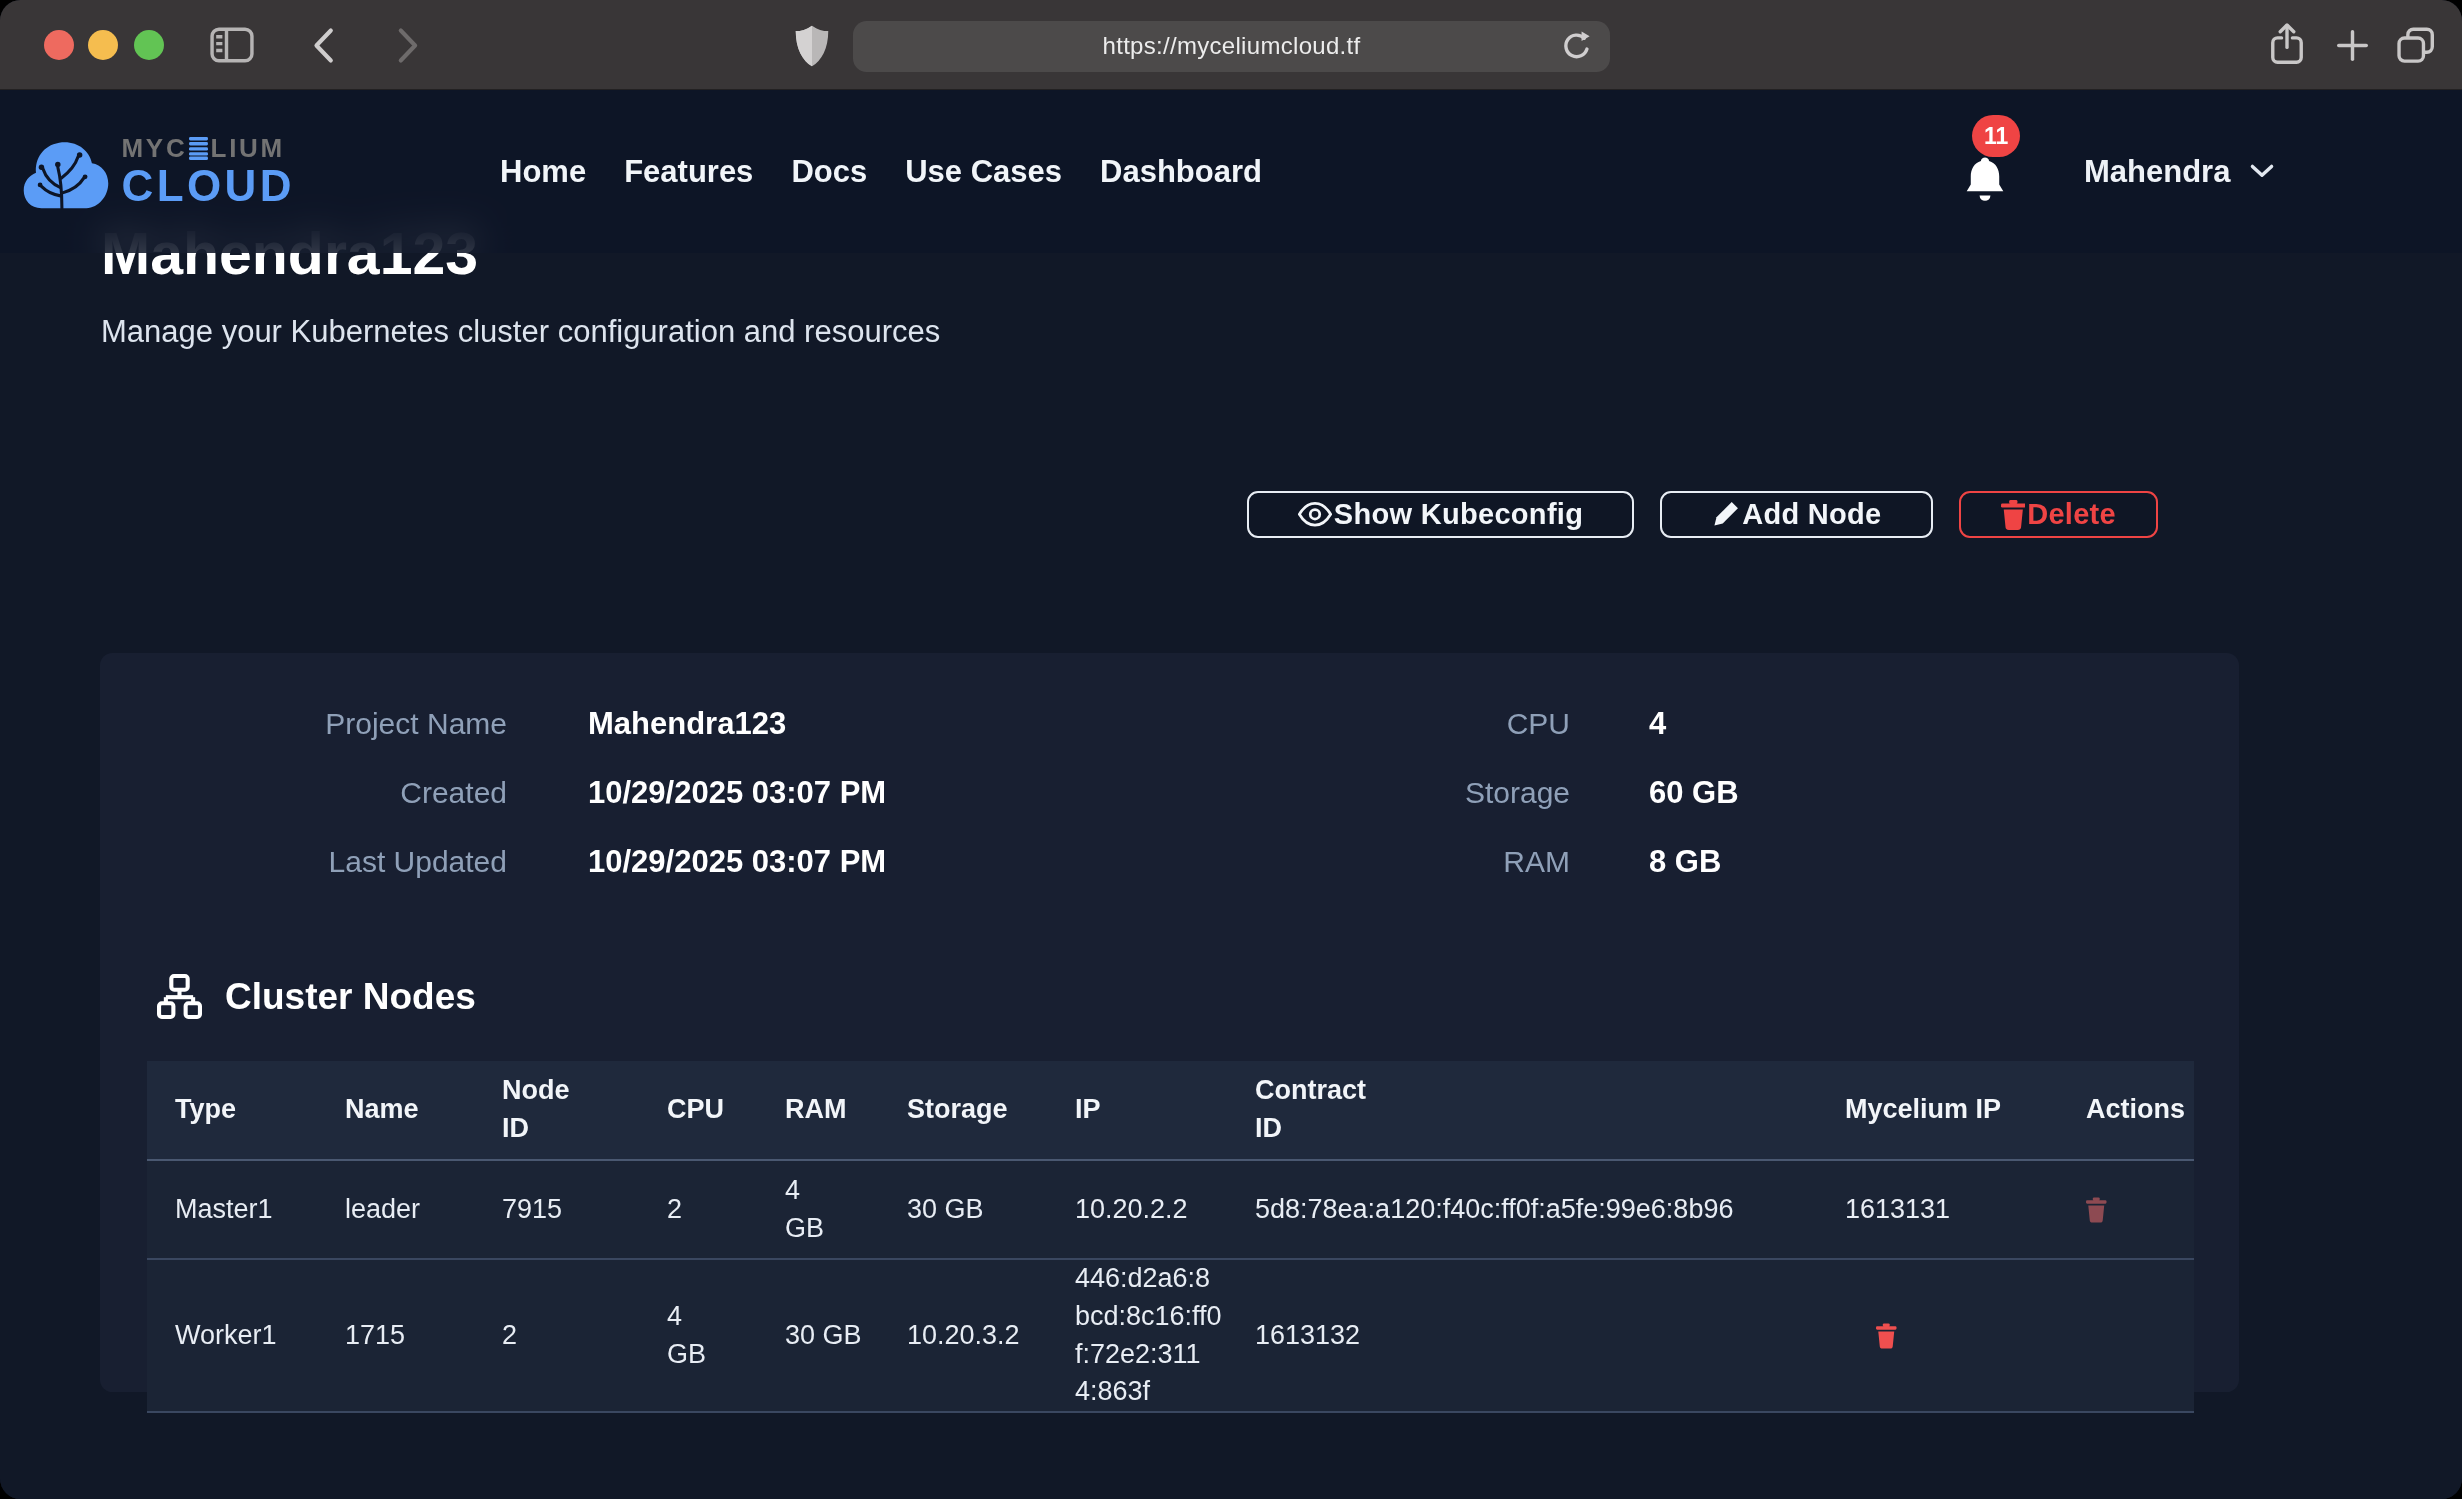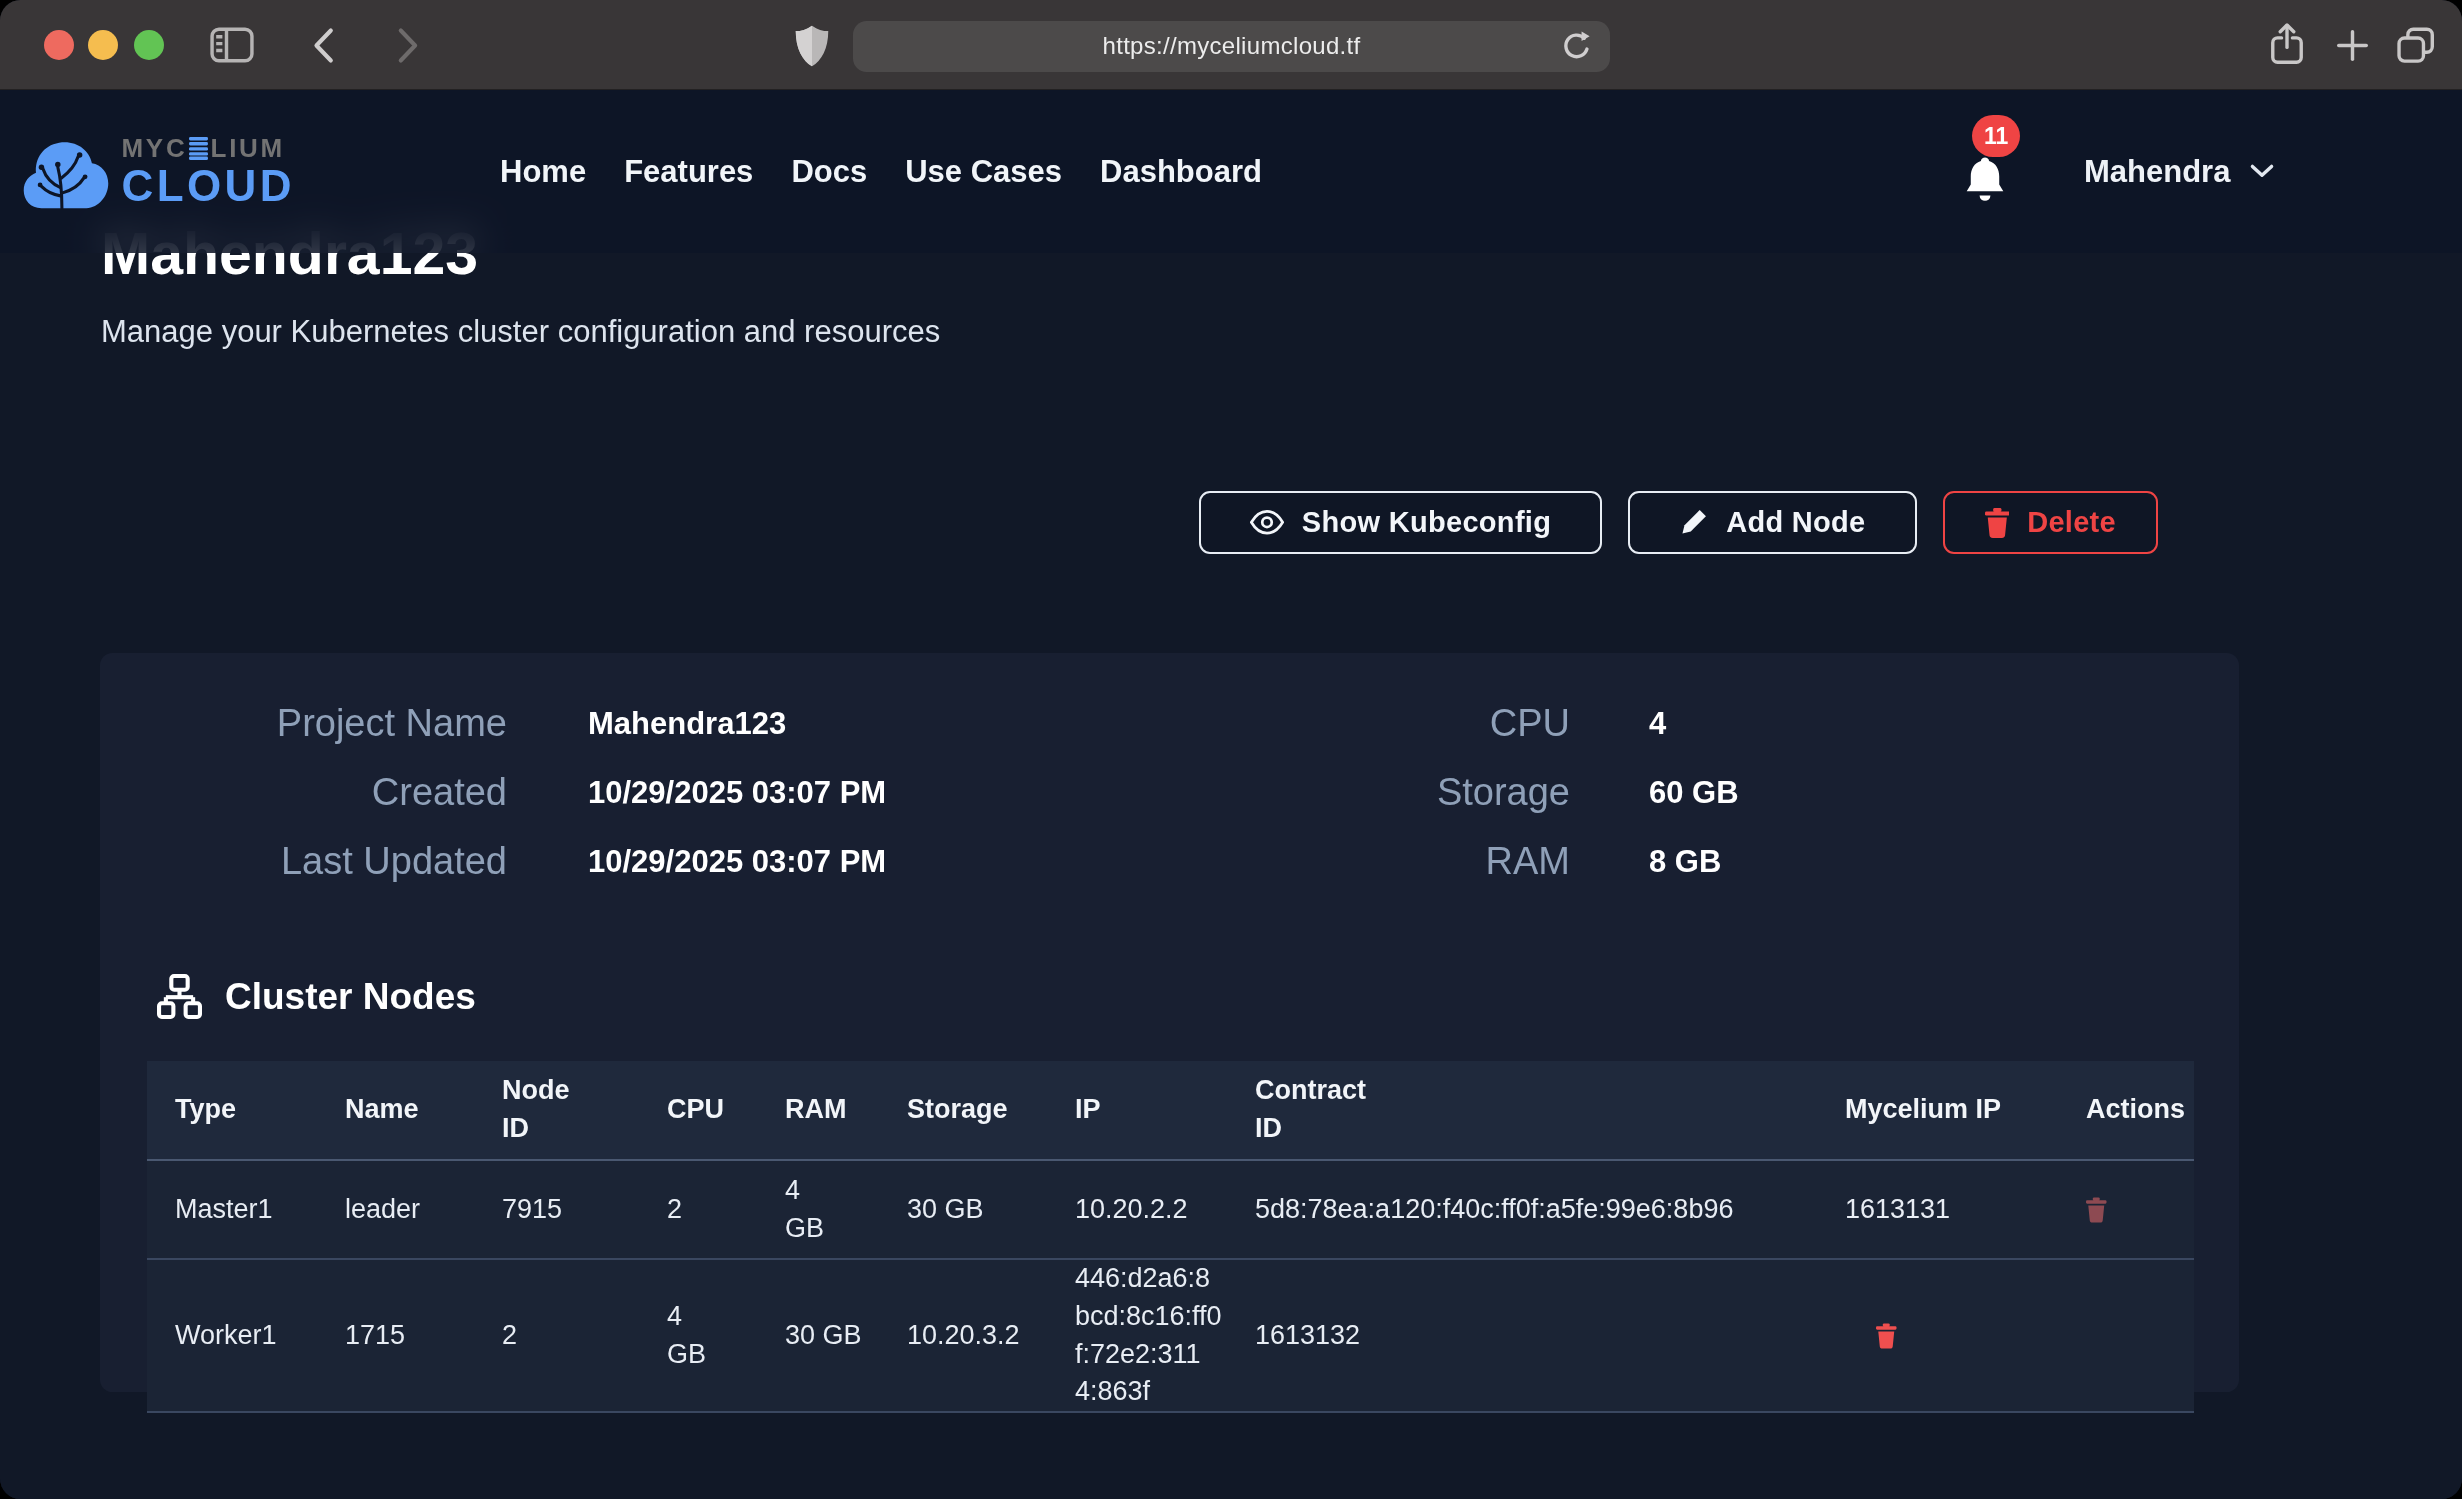--- a/index.html
+++ b/index.html
@@ -52,35 +52,35 @@
   }
   .nav-user { position:absolute; left:2084px; top:0; height:163px; display:flex; align-items:center; gap:19px; }
   .user-name { color:#eef2f7; font-size:31px; font-weight:700; }
 
   
   .page-title { position:absolute; top:130px; left:101px; font-size:59px; font-weight:700; color:#ffffff; z-index:1; }
   .page-subtitle { position:absolute; top:224px; left:101px; font-size:31px; color:#dde4ee; z-index:1; }
 
   .toolbar { position:absolute; top:401px; right:304px; display:flex; gap:26px; z-index:1; }
   .btn {
-    height:63px; border-radius:11px; display:inline-flex; align-items:center; gap:18px;
+    height:47px; border-radius:11px; display:inline-flex; align-items:center; gap:2px;
     padding:0 49px; background:rgba(10,16,30,0.25); border:2.1px solid #e8edf4;
     color:#f3f6fa; font-size:29px; font-weight:700; letter-spacing:0.3px; cursor:pointer;
   }
   .btn-danger { border-color:#ef4444; color:#ef4444; padding:0 40px; }
 
   .card {
     position:absolute; top:563px; left:100px; width:2139px; height:739px;
     background:#181f31; border-radius:12.3px; z-index:1;
   }
   .details-col { position:absolute; top:36px; }
   .details-left  { left:99px; }
   .details-right { left:1162px; }
   .detail-row { height:69px; display:flex; align-items:center; }
-  .detail-label { width:308px; text-align:right; color:#8fa0b8; font-size:38px; }
+  .detail-label { width:308px; text-align:right; color:#8fa0b8; font-size:30px; }
   .details-left  .detail-value { margin-left:81px; }
   .details-right .detail-value { margin-left:79px; }
   .detail-value { color:#ffffff; font-size:31px; font-weight:700; }
 
   .cluster-heading { position:absolute; top:321px; left:57px; display:flex; align-items:center; gap:23px; }
   .cluster-heading-text { color:#ffffff; font-size:37px; font-weight:700; }
 
   .ntable { position:absolute; top:408px; left:47px; width:2047px; }
   .trow {
     display:grid;

